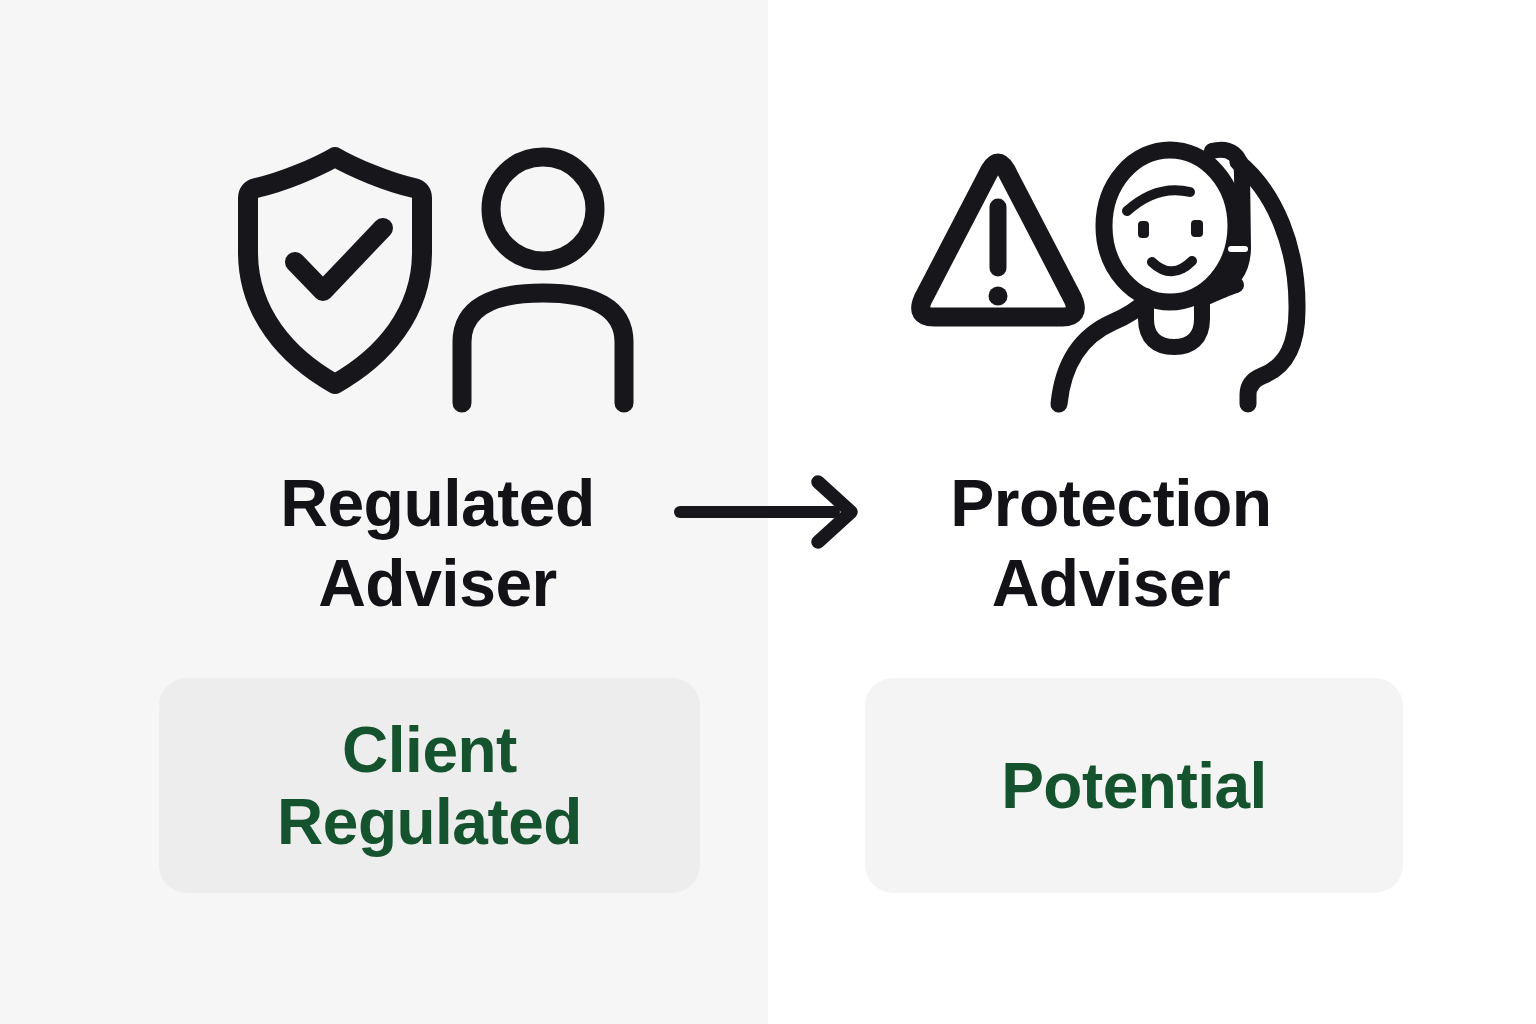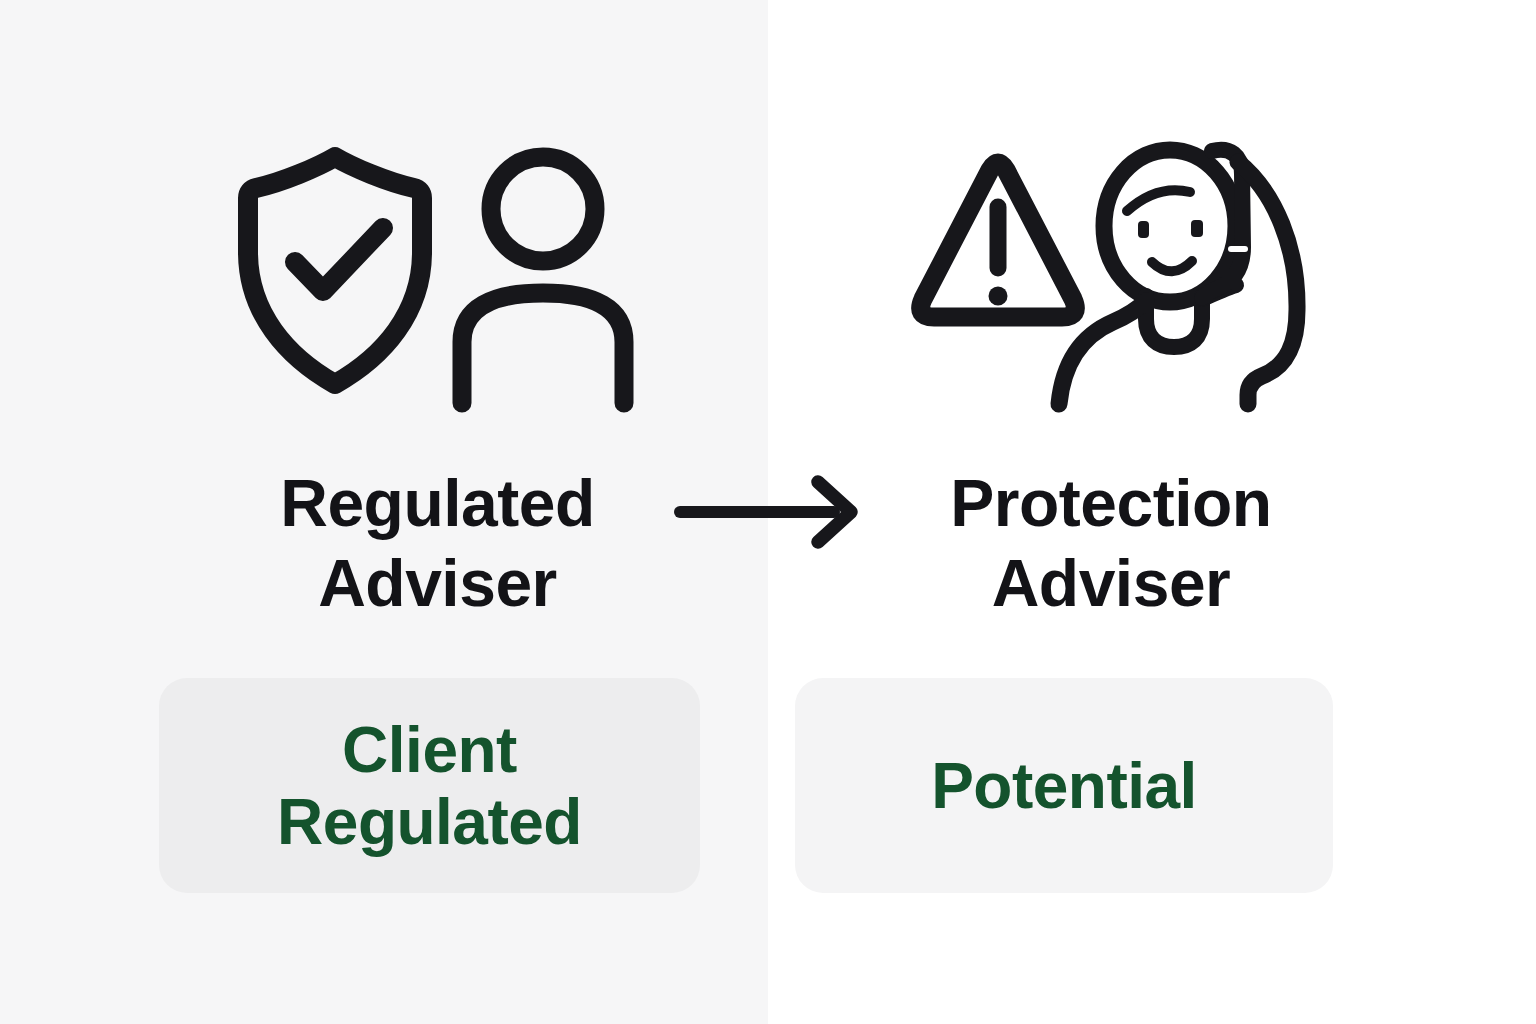--- a/index.html
+++ b/index.html
@@ -27,21 +27,21 @@
   .title-right{left:811px;width:600px;}
   .badge{
     position:absolute;top:678px;height:215px;
     border-radius:28px;
     display:flex;flex-direction:column;align-items:center;justify-content:center;
     text-align:center;
     font-size:64px;line-height:72px;font-weight:700;
     letter-spacing:-0.5px;color:#14532d;
   }
   .badge-left{left:159px;width:541px;background:#ededee;}
-  .badge-right{left:795px;width:538px;background:#f4f4f5;gap:44px;}
+  .badge-right{left:865px;width:538px;background:#f4f4f5;gap:44px;}
 </style>
 </head>
 <body>
 
 <div class="canvas">
 
   <svg class="icon-svg" style="left:225px;top:138px;width:220px;height:266px;" viewBox="225 138 220 266">
     <path d="M335 157
              C318 167 283 182 256 188
              C251 189 248 193 248 198

